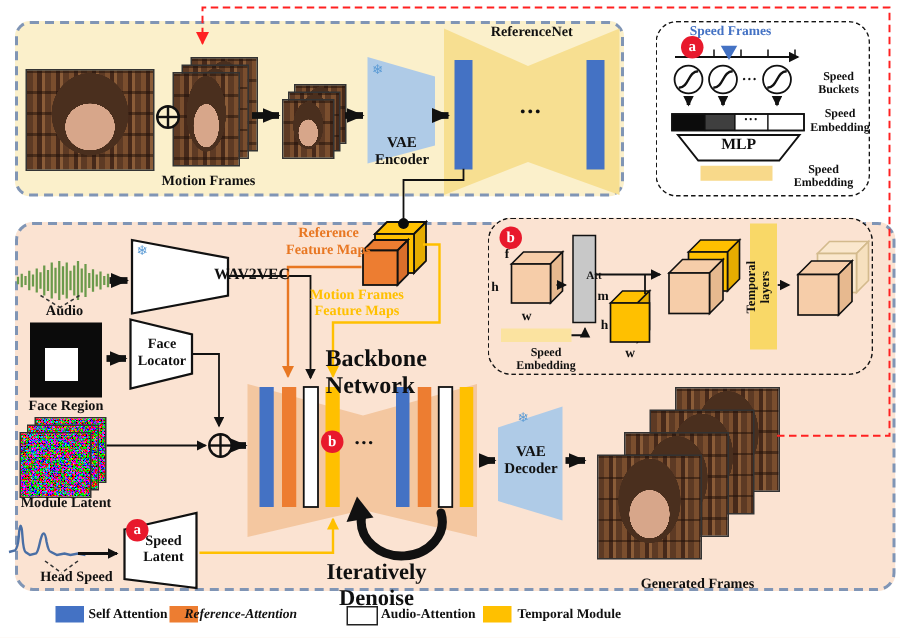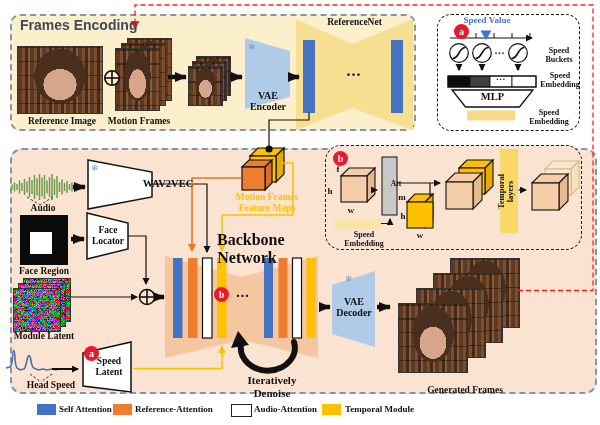--- a/index.html
+++ b/index.html
@@ -230,49 +230,48 @@
       <line x1="139.5" y1="297" x2="154.5" y2="297" stroke="#111" stroke-width="1.6"></line>
       <line x1="147" y1="289.5" x2="147" y2="304.5" stroke="#111" stroke-width="1.6"></line>
     </g>
 
     <g>
       <path d="M294,342 A27,23 0 1 1 241,345" fill="none" stroke="#111" stroke-width="6" stroke-linecap="round"></path>
       <polygon points="238,331 231,348 249,345" fill="#111"></polygon>
     </g>
   </svg>
 
-  <div class="title" style="left:20px;top:17px;">Frames Encoding</div>
-
-  <div class="lbl" style="left:14px;top:116px;width:96px;">Reference Image</div>
+
   <div class="lbl" style="left:104px;top:116px;width:70px;font-family:Liberation Serif, serif;">Motion Frames</div>
   <div class="lbl" style="left:246px;top:58px;width:44px;font-size:10px;margin-top:32px;">VAE Encoder</div>
   <div class="lbl" style="left:312px;top:17px;width:85px;">ReferenceNet</div>
   <div class="dots" style="left:340px;top:62px;width:28px;font-size:16px;text-align:center;">...</div>
 
-  <div class="lbl" style="left:452px;top:15px;width:70px;font-size:9px;color:#4472C4;">Speed Value</div>
+  <div class="lbl" style="left:452px;top:15px;width:70px;font-size:9px;color:#4472C4;">Speed Frames</div>
   <div class="lbl" style="left:536px;top:46px;width:46px;font-size:8px;">Speed Buckets</div>
   <div class="lbl" style="left:538px;top:71px;width:44px;font-size:8px;">Speed Embedding</div>
   <div class="dots" style="left:492px;top:45px;width:16px;font-size:10px;text-align:center;">...</div>
   <div class="dots" style="left:493px;top:72px;width:16px;font-size:9px;text-align:center;">...</div>
   <div class="lbl" style="left:452px;top:91px;width:81px;font-size:10.5px;">MLP</div>
   <div class="lbl" style="left:524px;top:108px;width:50px;font-size:8px;">Speed Embedding</div>
 
   <div class="lbl" style="left:28px;top:203px;width:30px;">Audio</div>
   <div class="lbl" style="left:92px;top:178px;width:56px;font-size:10.5px;margin-left:48px;">WAV2VEC</div>
   <div class="lbl" style="left:14px;top:266px;width:60px;">Face Region</div>
   <div class="lbl" style="left:89px;top:225px;width:38px;">Face Locator</div>
   <div class="lbl" style="left:12px;top:331px;width:64px;">Module Latent</div>
   <div class="lbl" style="left:22px;top:380px;width:58px;">Head Speed</div>
   <div class="lbl" style="left:88px;top:356px;width:42px;">Speed Latent</div>
   <div class="lbl" style="left:217px;top:231px;width:60px;font-size:16px;">Backbone Network</div>
   <div class="dots" style="left:230px;top:285px;width:26px;font-size:14px;text-align:center;">...</div>
-  <div class="lbl" style="left:230px;top:374px;width:84px;font-size:11px;">Iteratively Denoise</div>
+  <div class="lbl" style="left:209px;top:374px;width:84px;font-size:15px;">Iteratively Denoise</div>
   <div class="lbl" style="left:332px;top:296px;width:44px;font-size:10px;">VAE Decoder</div>
   <div class="lbl" style="left:420px;top:385px;width:90px;">Generated Frames</div>
-  <div class="lbl" style="left:230px;top:192px;width:74px;color:#FFC000;">Motion Frames Feature Maps</div>
+  <div class="lbl" style="left:190px;top:151px;width:58px;color:#E87722;">Reference Feature Maps</div>
+  <div class="lbl" style="left:201px;top:192px;width:74px;color:#FFC000;">Motion Frames Feature Maps</div>
 
   <div class="lbl" style="left:333px;top:164px;width:10px;font-size:9px;">f</div>
   <div class="lbl" style="left:325px;top:186px;width:10px;font-size:9px;">h</div>
   <div class="lbl" style="left:345px;top:205px;width:12px;font-size:9px;">w</div>
   <div class="lbl" style="left:397px;top:192px;width:10px;font-size:9px;">m</div>
   <div class="lbl" style="left:398px;top:211px;width:10px;font-size:9px;">h</div>
   <div class="lbl" style="left:414px;top:230px;width:12px;font-size:9px;">w</div>
   <div class="lbl" style="left:381px;top:180px;width:30px;font-size:7.5px;">Att</div>
   <div class="lbl" style="left:335px;top:230px;width:58px;font-size:8px;">Speed Embedding</div>
   <div class="vtext" style="left:487px;top:179px;width:44px;height:25px;transform:rotate(-90deg);">Temporal layers</div>
@@ -282,19 +281,19 @@
   <div class="mark" style="left:333px;top:151px;">b</div>
   <div class="mark" style="left:214px;top:287px;">b</div>
 
   <div class="snow" style="left:248px;top:42px;">❄</div>
   <div class="snow" style="left:91px;top:163px;">❄</div>
   <div class="snow" style="left:345px;top:274px;">❄</div>
 
   <span class="swatch" style="left: 37px; top: 404px; background: rgb(68, 114, 196);"></span>
   <div class="legend-label" style="left:59px;top:404px;">Self Attention</div>
   <span class="swatch" style="left: 113px; top: 404px; background: rgb(237, 125, 49);"></span>
-  <div class="legend-label" style="left:135px;top:404px;">Reference-Attention</div>
+  <div class="legend-label" style="left:123px;top:404px;font-style:italic;">Reference-Attention</div>
   <span class="swatch" style="left: 231px; top: 404px; border: 1.2px solid rgb(34, 34, 34); background: rgb(255, 255, 255);"></span>
   <div class="legend-label" style="left:254px;top:404px;">Audio-Attention</div>
   <span class="swatch" style="left: 322px; top: 404px; background: rgb(255, 192, 0);"></span>
   <div class="legend-label" style="left:345px;top:404px;">Temporal Module</div>
 
 </div>
 
 </body></html>

